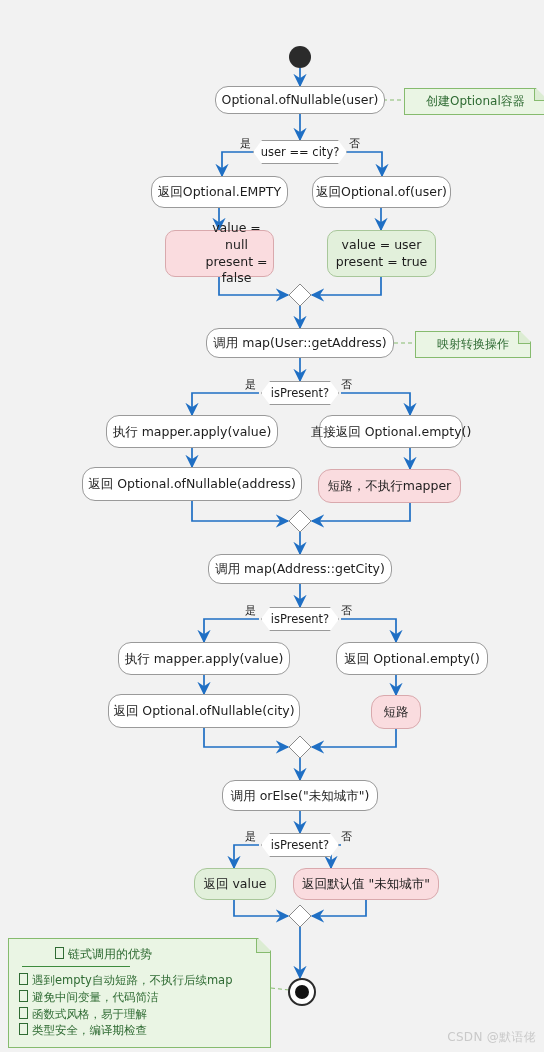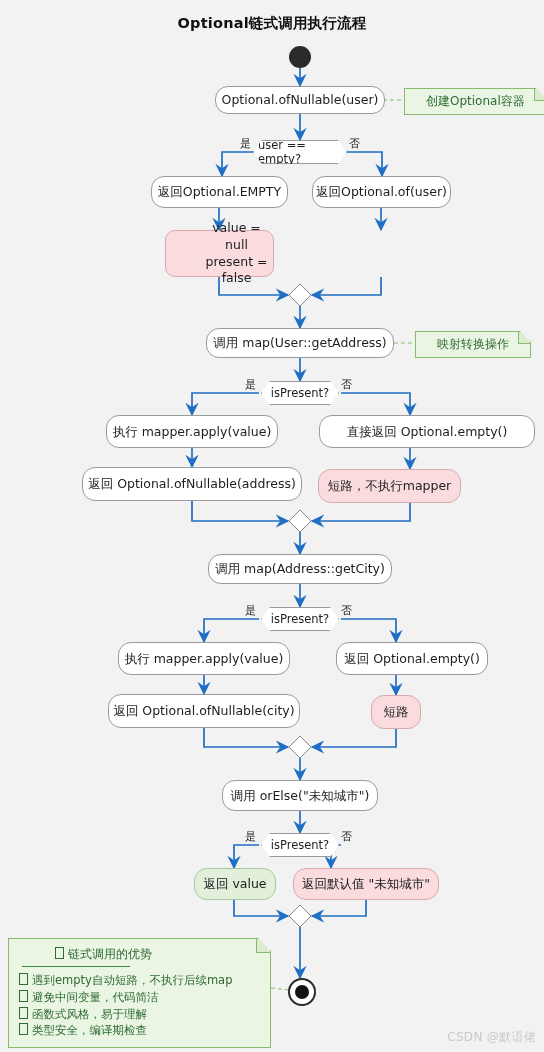--- a/index.html
+++ b/index.html
@@ -99,21 +99,20 @@
   .watermark{
     position:absolute;right:8px;bottom:6px;
     font-size:12px;color:#c9c9c9;z-index:6;letter-spacing:.3px;
   }
 </style>
 </head>
 <body>
 
 <div id="stage">
 
-  <div class="title">Optional链式调用执行流程</div>
 
   <svg id="wires" viewBox="0 0 544 1052">
     <defs>
       <marker id="ar" markerWidth="9" markerHeight="9" refX="7.2" refY="4.5" orient="auto">
         <path d="M0,0.6 L8,4.5 L0,8.4 L2.6,4.5 Z" fill="#1f6fc4"></path>
       </marker>
     </defs>
     <g stroke="#1f6fc4" stroke-width="1.7" fill="none" marker-end="url(#ar)">
 
       <path d="M300,68 L300,86"></path>
@@ -196,46 +195,48 @@
   <div class="start-node" style="left:289px;top:46px;"></div>
 
   <div class="node" style="left:215px;top:86px;width:170px;height:28px;">Optional.ofNullable(user)</div>
 
   <div class="note" style="left:404px;top:88px;">
     <span class="fold"></span>
     <span>创建Optional容器</span>
   </div>
 
   <div class="decision" style="left:253px;top:140px;width:94px;height:24px;">
-    <span class="dlabel">user == empty?</span>
+    <span class="dlabel">user == city?</span>
   </div>
   <div class="branch-label" style="left:240px;top:138px;">是</div>
   <div class="branch-label" style="left:349px;top:138px;">否</div>
 
   <div class="node" style="left:151px;top:176px;width:137px;height:32px;">返回Optional.EMPTY</div>
   <div class="node" style="left:312px;top:176px;width:139px;height:32px;">返回Optional.of(user)</div>
 
   <div class="node pink two-line" style="left:165px;top:230px;width:109px;height:47px;padding-left:34px;">value = null
 present = false</div>
+  <div class="node green two-line" style="left:327px;top:230px;width:109px;height:47px;">value = user
+present = true</div>
 
   <div class="node" style="left:206px;top:328px;width:188px;height:30px;">调用 map(User::getAddress)</div>
 
   <div class="note" style="left:415px;top:331px;">
     <span class="fold"></span>
     <span>映射转换操作</span>
   </div>
 
   <div class="decision" style="left:261px;top:381px;width:78px;height:24px;">
     <span class="dlabel">isPresent?</span>
   </div>
   <div class="branch-label" style="left:245px;top:379px;">是</div>
   <div class="branch-label" style="left:341px;top:379px;">否</div>
 
   <div class="node" style="left:106px;top:415px;width:172px;height:33px;">执行 mapper.apply(value)</div>
-  <div class="node" style="left:319px;top:415px;width:216px;height:33px;text-align:center;">直接返回 Optional.empty()</div>
+  <div class="node" style="left:319px;top:415px;width:144px;height:33px;text-align:center;">直接返回 Optional.empty()</div>
 
   <div class="node" style="left:82px;top:467px;width:220px;height:34px;">返回 Optional.ofNullable(address)</div>
   <div class="node pink" style="left:318px;top:469px;width:143px;height:34px;">短路，不执行mapper</div>
 
   <div class="node" style="left:208px;top:554px;width:184px;height:30px;">调用 map(Address::getCity)</div>
 
   <div class="decision" style="left:261px;top:607px;width:78px;height:24px;">
     <span class="dlabel">isPresent?</span>
   </div>
   <div class="branch-label" style="left:245px;top:605px;">是</div>

